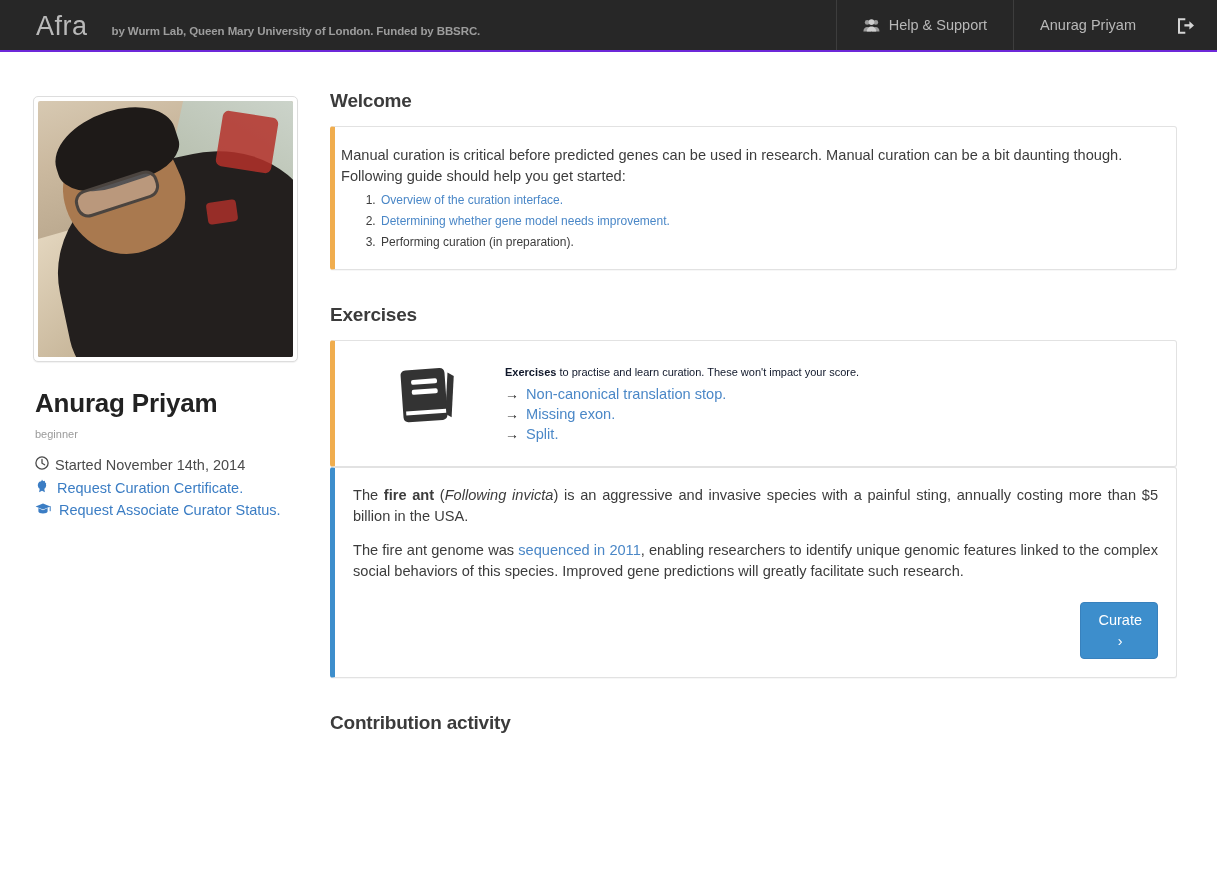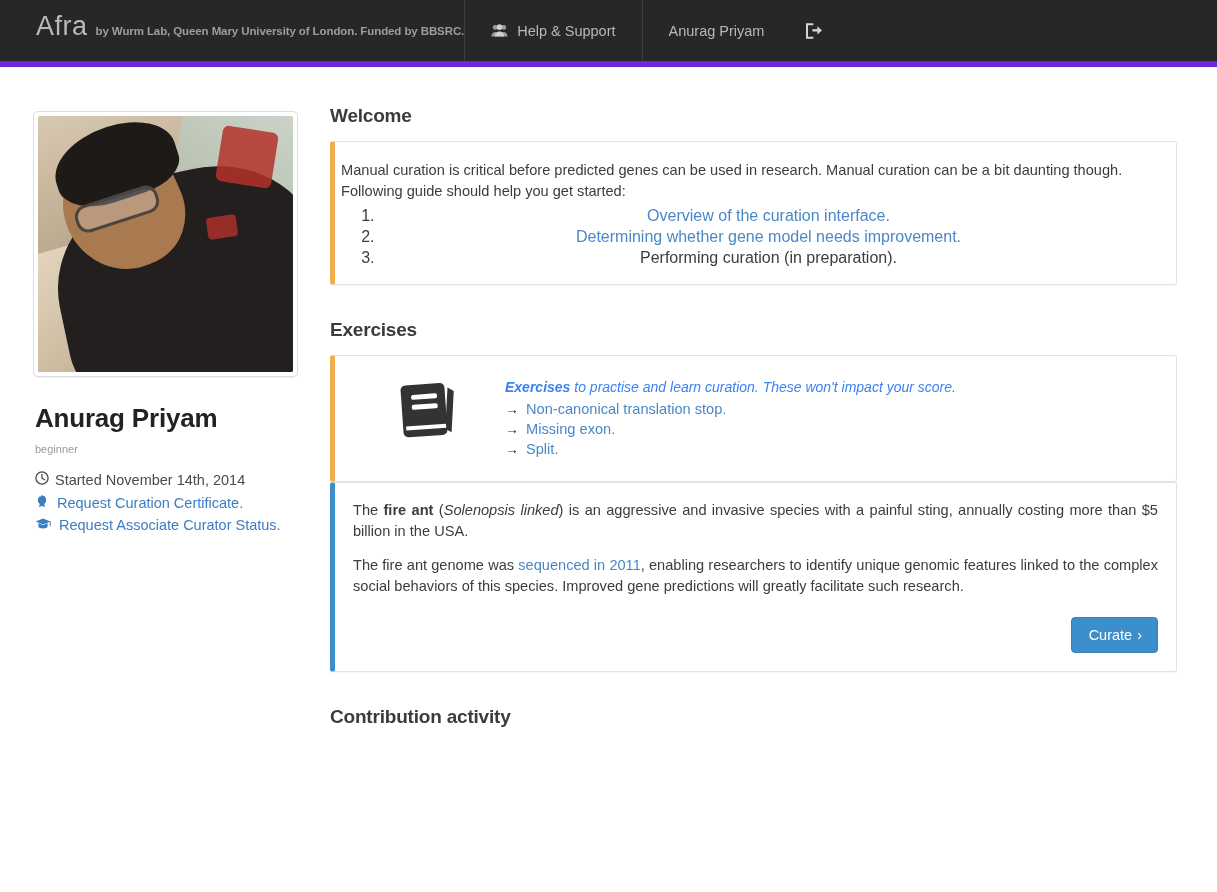--- a/index.html
+++ b/index.html
@@ -8,43 +8,43 @@
     margin: 0; padding: 0;
     width: 1217px; height: 892px;
     background: #ffffff;
     font-family: "Liberation Sans", sans-serif;
     color: #333333;
     overflow: hidden;
   }
 
   
   .navbar {
-    height: 67px;
+    height: 52px;
     background: #272727;
     display: flex;
     align-items: stretch;
-    justify-content: flex-start;
-    border-bottom: 6px solid #6d28d9;
+    justify-content: space-between;
+    border-bottom: 2px solid #6d28d9;
   }
   .brand-area {
     display: flex;
     align-items: baseline;
     padding-left: 36px;
   }
   .brand {
     font-size: 27px;
     color: #b9b9b9;
     letter-spacing: 0.5px;
     font-weight: 400;
     line-height: 52px;
   }
   .brand-sub {
     font-size: 11.5px;
     color: #9d9d9d;
-    margin-left: 8px;
+    margin-left: 24px;
     font-weight: 700;
     letter-spacing: -0.1px;
   }
   .nav-right { display: flex; align-items: stretch; }
   .nav-item {
     display: flex;
     align-items: center;
     gap: 9px;
     padding: 0 26px;
     color: #b8b8b8;
@@ -201,24 +201,23 @@
   .welcome-body { padding: 18px 20px 16px 6px; }
   .welcome-body p {
     margin: 0;
     font-size: 14.6px;
     line-height: 21px;
     color: #3c3c3c;
   }
   .welcome-list {
     margin: 3px 0 0 0;
     padding-left: 38px;
-    font-size: 16px;
+    font-size: 12px;
     line-height: 21px;
     color: #3c3c3c;
-    text-align: center;
   }
   .welcome-list li { padding-left: 2px; margin: 0; }
   .welcome-closing { margin-top: 18px !important; }
   a.link { color: #4a87c7; text-decoration: none; cursor: pointer; }
 
   
   .exercises-body {
     padding: 20px 20px 22px 18px;
     display: flex;
     gap: 0;
@@ -227,24 +226,23 @@
     width: 152px;
     flex: 0 0 152px;
     display: flex;
     justify-content: center;
     align-items: flex-start;
     padding-top: 4px;
   }
   .exercises-text { flex: 1; padding-top: 1px; }
   .exercises-text p {
     margin: 0 0 2px 0;
-    font-size: 14px;
+    font-size: 11px;
     line-height: 20px;
-    color: #3b82f6;
-    font-style: italic;
+    color: #0f172a;
   }
   .exercise-item {
     font-size: 14.6px;
     line-height: 20px;
     display: flex;
     align-items: baseline;
     gap: 7px;
   }
   .arrow { color: #2b2b2b; font-size: 14px; }
 
@@ -314,20 +312,21 @@
     border: 1px solid #3881bd;
     color: #ffffff;
     font-size: 14.5px;
     padding: 9px 15px 9px 17px;
     border-radius: 4px;
     cursor: pointer;
     font-family: "Liberation Sans", sans-serif;
     display: inline-flex;
     align-items: center;
     gap: 5px;
+    flex-direction: column;
   }
 
   
   .activity { margin-top: 6px; }
   .activity-row {
     display: flex;
     align-items: center;
     padding: 15px 8px 15px 8px;
     border-bottom: 1px solid #eaeaea;
   }
@@ -477,21 +476,21 @@
             <a class="link">Split.</a>
           </div>
         </div>
       </div>
     </div>
 
     <div class="panel accent-blue">
       <div class="challenge-body">
         <div class="challenge-text">
           <p>
-            <span>The </span><span class="b">fire ant</span><span> (</span><span class="it">Solenopsis linked</span><span>) is an aggressive and invasive species with a painful sting, annually costing more than $5 billion in the USA.</span>
+            <span>The </span><span class="b">fire ant</span><span> (</span><span class="it">Following invicta</span><span>) is an aggressive and invasive species with a painful sting, annually costing more than $5 billion in the USA.</span>
           </p>
           <p>
             <span>The fire ant genome was </span><a class="link">sequenced in 2011</a><span>, enabling researchers to identify unique genomic features linked to the complex social behaviors of this species. Improved gene predictions will greatly facilitate such research.</span>
           </p>
           <div class="curate-row">
             <button class="btn-curate">
               <span>Curate</span>
               <span>›</span>
             </button>
           </div>

